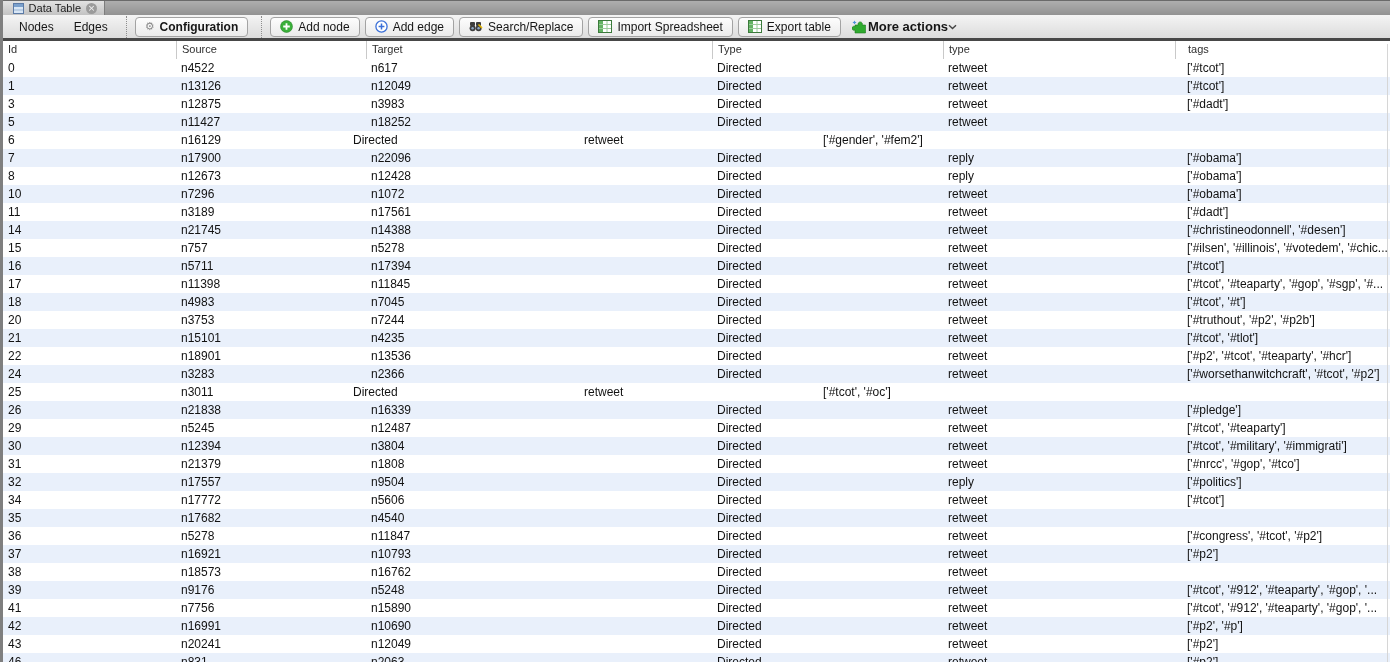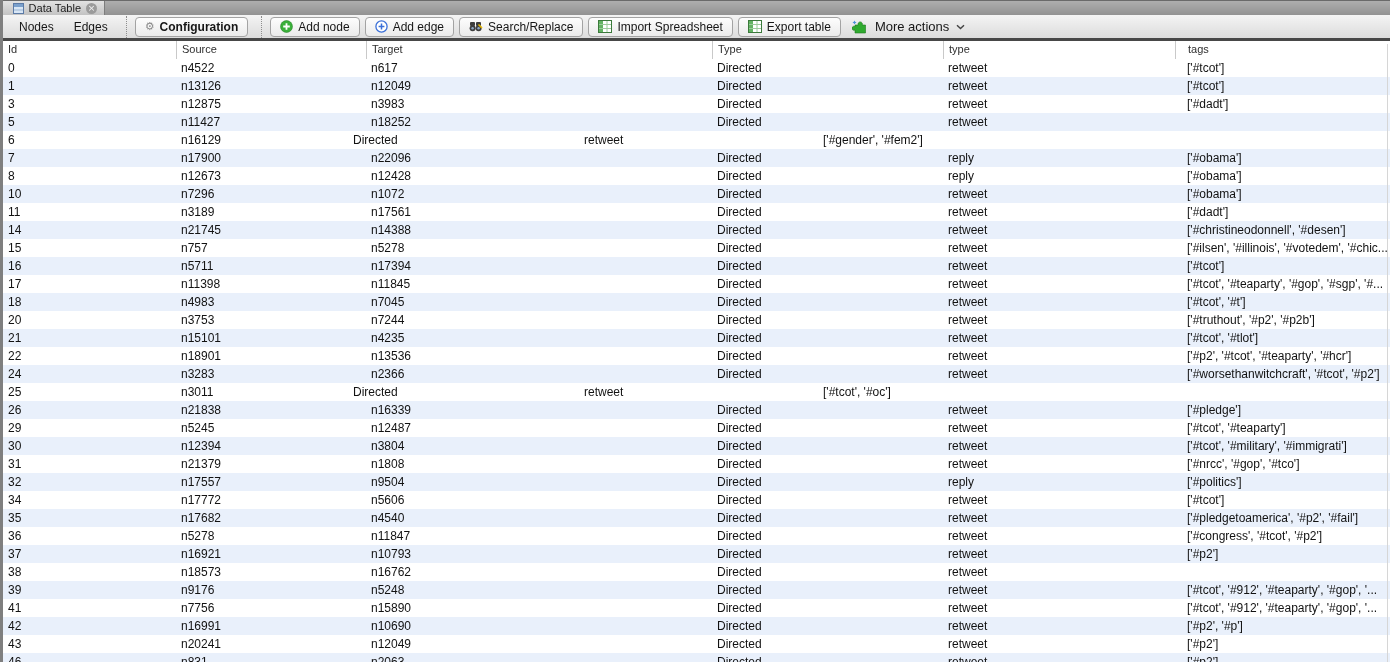--- a/index.html
+++ b/index.html
@@ -18,22 +18,22 @@
 
   
   .toolbar { height:26px; display:flex; align-items:center; padding:0 6px;
              background:linear-gradient(#f4f4f4,#dcdcdc); border-bottom:3px solid #474747; }
   .flatbtn { border:none; background:transparent; font-size:12px; color:#161616; padding:0 10px; height:22px; }
   .sep { width:1px; height:22px; border-left:1px dotted #8d8d8d; margin:0 8px; }
   .btn { display:inline-flex; align-items:center; gap:5px; height:20px; padding:0 9px;
          border:1px solid #a3a3a3; border-radius:4px; background:linear-gradient(#fdfdfd,#ebebeb);
          font-size:12px; color:#161616; margin-right:5px; white-space:nowrap; }
   .btn.bold { font-weight:bold; }
-  .more { display:inline-flex; align-items:center; gap:7px; font-size:13px; color:#161616;
-          background:transparent; border:none; margin-left:6px; }
+  .more { display:inline-flex; align-items:center; gap:0; font-size:13px; color:#161616;
+          background:transparent; border:none; margin-left:6px;font-weight:bold; }
   .glyph { font-family:"DejaVu Sans",sans-serif; }
   .gear { color:#8a8a8a; font-size:11px; line-height:11px; }
 
   
   .thead { display:flex; height:18px; background:#fff; }
   .thead .td { font-size:11px; color:#2f2f2f; line-height:17px; border-left:1px solid #c9c9c9; }
   .thead .td:first-child { border-left:none; }
   .tbody { }
   .tr { display:flex; height:18px; }
   .tbody .tr:nth-child(even) { background:#e9f0fb; }
@@ -350,21 +350,20 @@
         <div class="td c3">Directed</div>
         <div class="td c4">retweet</div>
         <div class="td c5">['#tcot']</div>
       </div>
       <div class="tr">
         <div class="td c0">35</div>
         <div class="td c1">n17682</div>
         <div class="td c2">n4540</div>
         <div class="td c3">Directed</div>
         <div class="td c4">retweet</div>
-        <div class="td c5">['#pledgetoamerica', '#p2', '#fail']</div>
       </div>
       <div class="tr">
         <div class="td c0">36</div>
         <div class="td c1">n5278</div>
         <div class="td c2">n11847</div>
         <div class="td c3">Directed</div>
         <div class="td c4">retweet</div>
         <div class="td c5">['#congress', '#tcot', '#p2']</div>
       </div>
       <div class="tr">

